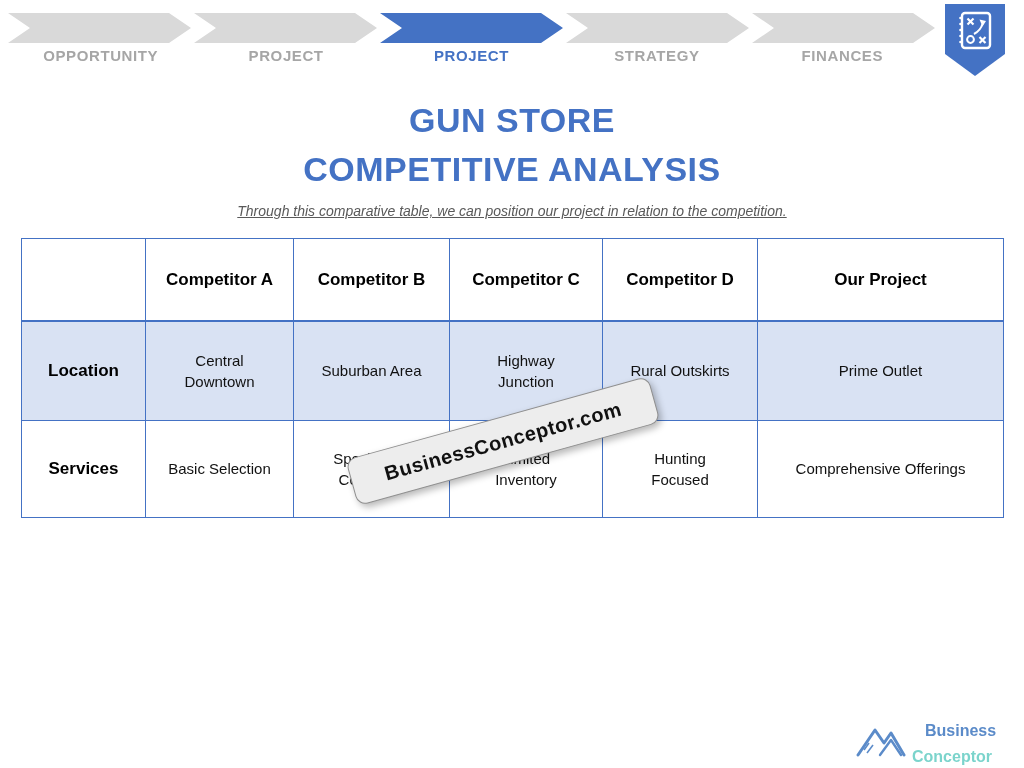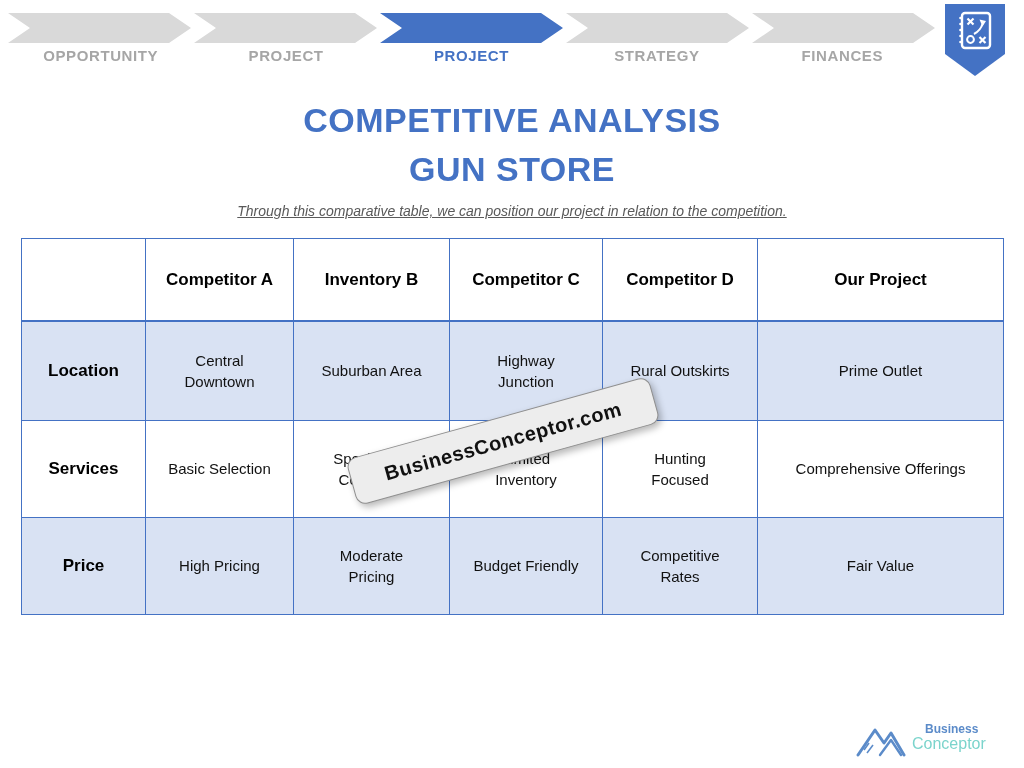--- a/index.html
+++ b/index.html
@@ -44,22 +44,22 @@
   .watermark{position:absolute;left:346px;top:417px;width:312px;height:46px;
     background:#EDEDED;border:1px solid #8f8f8f;border-radius:10px;
     transform:rotate(-15.5deg);display:flex;align-items:center;justify-content:center;
     font-size:20px;font-weight:bold;color:#111;letter-spacing:.5px;
     box-shadow:2px 4px 7px rgba(0,0,0,.28);}
 
   
   .footer-logo{position:absolute;right:16px;bottom:8px;width:152px;height:38px;}
   .footer-logo svg{position:absolute;left:0;top:2px;}
   .footer-logo .txt{position:absolute;left:56px;top:1px;line-height:1;}
-  .footer-logo .l1{display:block;font-size:12px;font-weight:bold;color:#5B8BC9;padding-left:13px;}
-  .footer-logo .l2{display:block;font-size:16px;font-weight:normal;color:#7BD4CC;margin-top:1px;text-align:center;}
+  .footer-logo .l1{display:block;font-size:16px;font-weight:bold;color:#5B8BC9;padding-left:13px;}
+  .footer-logo .l2{display:block;font-size:16px;font-weight:bold;color:#7BD4CC;margin-top:10px;}
 </style>
 </head>
 <body>
 
 <div class="slide">
 
   <div class="chevrons">
     <div class="chev"></div>
     <div class="chev"></div>
     <div class="chev active"></div>
@@ -87,39 +87,39 @@
       <line x1="28.5" y1="14.5" x2="22.5" y2="20.5" stroke="#fff" stroke-width="2.2"></line>
       <circle cx="25.5" cy="35.5" r="3.4" fill="none" stroke="#fff" stroke-width="2"></circle>
       <line x1="34.5" y1="33" x2="40.5" y2="39" stroke="#fff" stroke-width="2.2"></line>
       <line x1="40.5" y1="33" x2="34.5" y2="39" stroke="#fff" stroke-width="2.2"></line>
       <path d="M29 30 Q35.5 26.5 37.5 20" fill="none" stroke="#fff" stroke-width="2"></path>
       <polygon points="34.5,15.5 41,17 37.5,22.5" fill="#fff"></polygon>
     </svg>
   </div>
 
   <div class="title">
+    <div>GUN STORE</div>
     <div>COMPETITIVE ANALYSIS</div>
-    <div>GUN STORE</div>
   </div>
   <div class="subtitle">Through this comparative table, we can position our project in relation to the competition.</div>
 
   <table class="cmp">
     <colgroup>
       <col style="width:124px">
         <col style="width:148px">
         <col style="width:156px">
       <col style="width:153px">
         <col style="width:155px">
         <col style="width:246px">
     </colgroup>
     <thead>
       <tr>
         <th></th>
         <th>Competitor A</th>
-        <th>Inventory B</th>
+        <th>Competitor B</th>
         <th>Competitor C</th>
         <th>Competitor D</th>
         <th>Our Project</th>
       </tr>
     </thead>
     <tbody>
       <tr class="tint">
         <th>Location</th>
         <td>Central Downtown</td>
         <td>Suburban Area</td>
@@ -128,28 +128,20 @@
         <td>Prime Outlet</td>
       </tr>
       <tr>
         <th>Services</th>
         <td>Basic Selection</td>
         <td>Specialized Collection</td>
         <td>Limited Inventory</td>
         <td>Hunting Focused</td>
         <td>Comprehensive Offerings</td>
       </tr>
-      <tr class="tint">
-        <th>Price</th>
-        <td>High Pricing</td>
-        <td>Moderate Pricing</td>
-        <td>Budget Friendly</td>
-        <td>Competitive Rates</td>
-        <td>Fair Value</td>
-      </tr>
     </tbody>
   </table>
 
   <div class="watermark">BusinessConceptor.com</div>
 
   <div class="footer-logo">
     <svg width="70" height="34" viewBox="0 0 70 34">
       <path d="M2 31 L19 6 L28 19 L35 9 L48 31" fill="none" stroke="#5B8BC9" stroke-width="3" stroke-linejoin="round" stroke-linecap="round"></path>
       <path d="M24 31 L35 16 L45 31" fill="none" stroke="#5B8BC9" stroke-width="2.4" stroke-linejoin="round" stroke-linecap="round"></path>
       <line x1="8" y1="26" x2="13" y2="19" stroke="#5B8BC9" stroke-width="1.6"></line>

